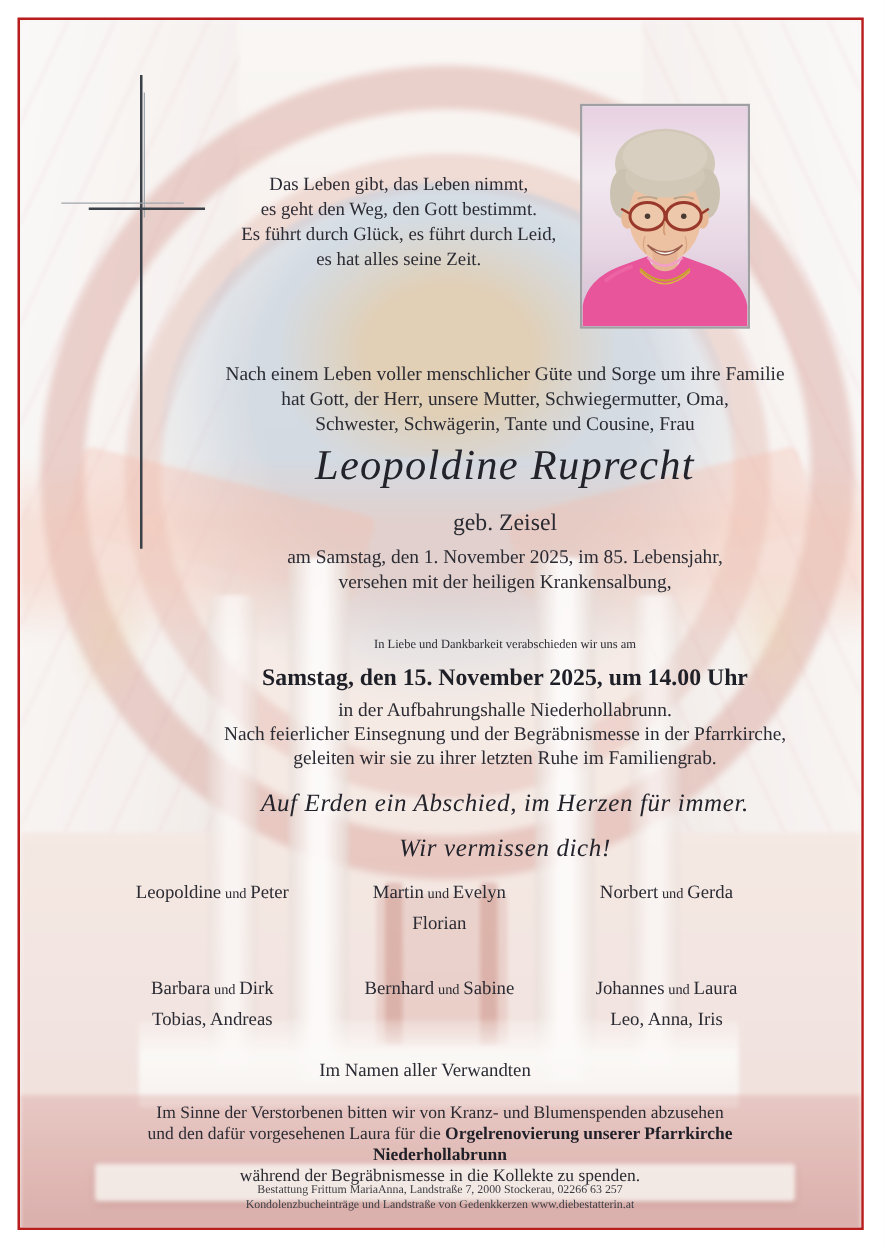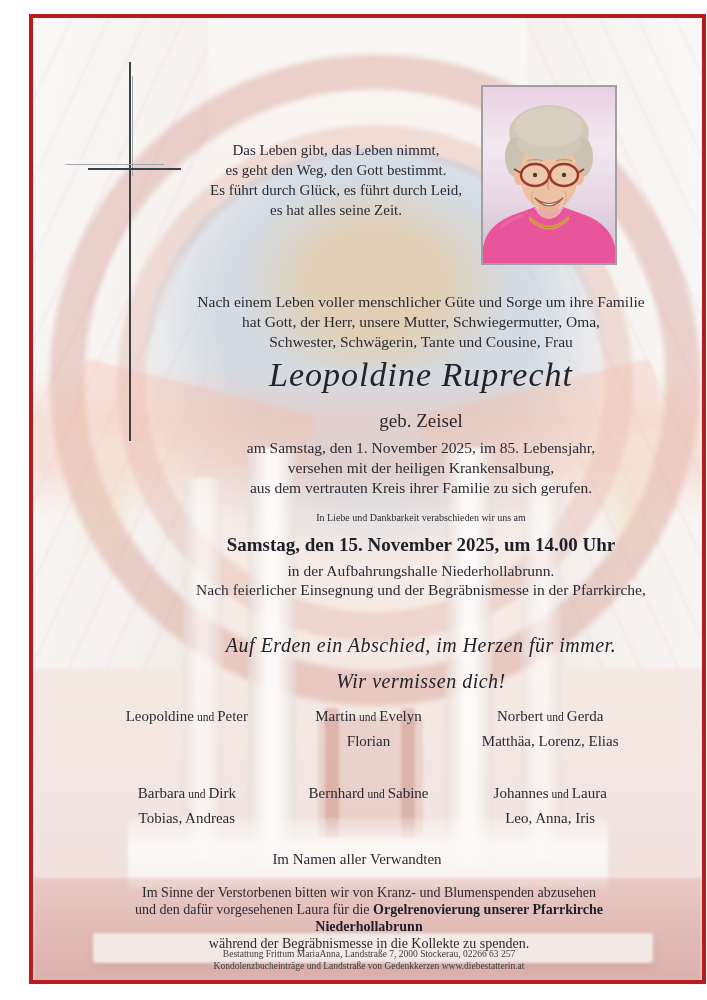--- a/index.html
+++ b/index.html
@@ -2,21 +2,21 @@
 <html><head>
 <meta charset="utf-8">
 <style>
   html,body{margin:0;padding:0;}
   body{
     width:707px;height:1000px;background:#ffffff;position:relative;overflow:hidden;
     font-family:"Liberation Serif", serif;
   }
   .card{
     position:absolute;left:14px;top:14px;width:677px;height:970px;
-    border:4px solid #b91c1c;box-sizing:border-box;overflow:hidden;background:#f8f4f1;margin-left:15px;
+    border:2px solid #b91c1c;box-sizing:border-box;overflow:hidden;background:#f8f4f1;
   }
   
   .scene{position:absolute;inset:0;filter:blur(1.8px);}
   .scene div{position:absolute;}
   .base{inset:0;background:linear-gradient(180deg,#f9f6f4 0%,#f8f1ec 18%,#f7ebe5 40%,#f5e8e2 60%,#f2e3de 78%,#ecd9d5 100%);}
   .marble-l{left:0;top:0;width:175px;height:650px;background:
     repeating-linear-gradient(115deg, rgba(222,170,180,.20) 0 2px, transparent 2px 34px),
     linear-gradient(100deg,#faf8f7 0%,#f4efec 70%,#efe7e3 100%);}
   .marble-r{right:0;top:0;width:175px;height:650px;background:
     repeating-linear-gradient(65deg, rgba(222,170,180,.20) 0 2px, transparent 2px 34px),
@@ -179,46 +179,45 @@
       <div>hat Gott, der Herr, unsere Mutter, Schwiegermutter, Oma,</div>
       <div>Schwester, Schwägerin, Tante und Cousine, Frau</div>
     </div>
 
     <div class="txt script-name">Leopoldine Ruprecht</div>
     <div class="txt maiden">geb. Zeisel</div>
 
     <div class="txt death">
       <div>am Samstag, den 1. November 2025, im 85. Lebensjahr,</div>
       <div>versehen mit der heiligen Krankensalbung,</div>
-      <div>aus dem vertrauten Kreis ihrer Familie zu sich gerufen.</div>
     </div>
 
     <div class="txt farewell">In Liebe und Dankbarkeit verabschieden wir uns am</div>
     <div class="txt datetime">Samstag, den 15. November 2025, um 14.00 Uhr</div>
     <div class="txt ceremony">
       <div>in der Aufbahrungshalle Niederhollabrunn.</div>
       <div>Nach feierlicher Einsegnung und der Begräbnismesse in der Pfarrkirche,</div>
+      <div>geleiten wir sie zu ihrer letzten Ruhe im Familiengrab.</div>
     </div>
 
     <div class="txt quote1">Auf Erden ein Abschied, im Herzen für immer.</div>
     <div class="txt quote2">Wir vermissen dich!</div>
 
     <div class="txt family">
       <div class="fam-row">
         <div class="fam-cell">
           <div><span>Leopoldine</span><span class="fam-und">und</span><span>Peter</span></div>
           <div class="fam-children"></div>
         </div>
         <div class="fam-cell">
           <div><span>Martin</span><span class="fam-und">und</span><span>Evelyn</span></div>
           <div class="fam-children">Florian</div>
         </div>
         <div class="fam-cell">
           <div><span>Norbert</span><span class="fam-und">und</span><span>Gerda</span></div>
-          <div class="fam-children">Matthäa, Lorenz, Elias</div>
         </div>
       </div>
       <div class="fam-row second">
         <div class="fam-cell">
           <div><span>Barbara</span><span class="fam-und">und</span><span>Dirk</span></div>
           <div class="fam-children">Tobias, Andreas</div>
         </div>
         <div class="fam-cell">
           <div><span>Bernhard</span><span class="fam-und">und</span><span>Sabine</span></div>
           <div class="fam-children"></div>

